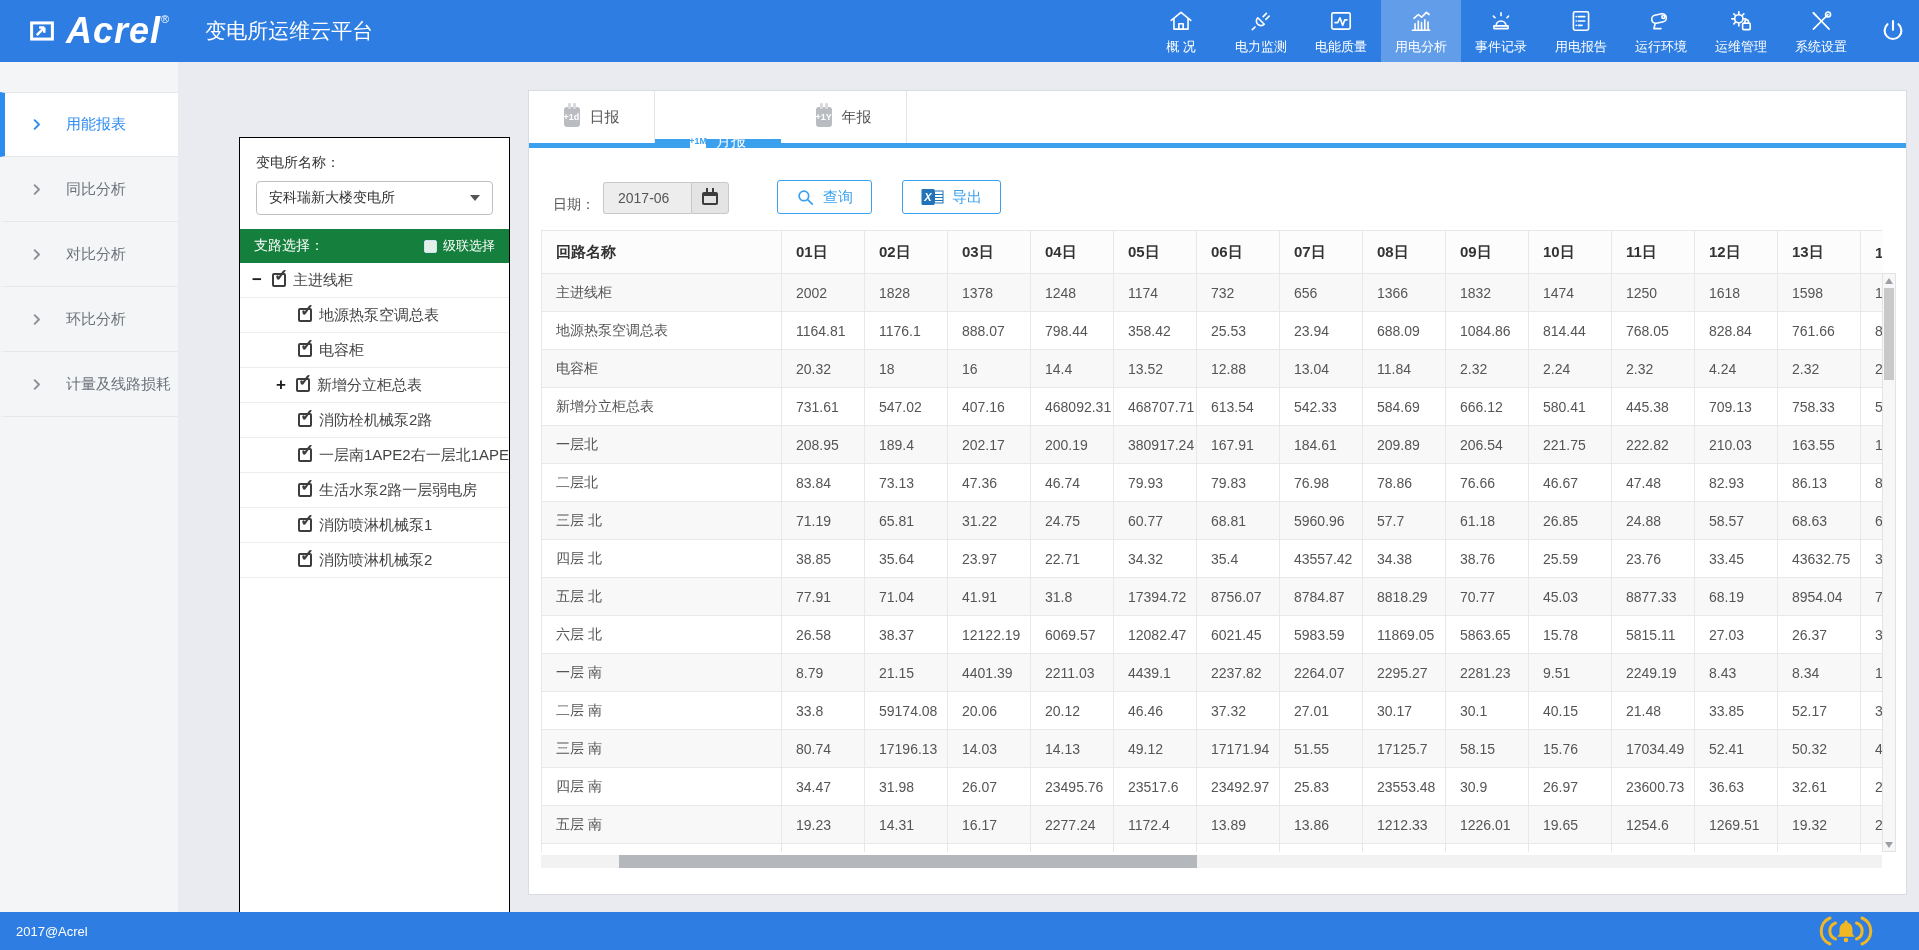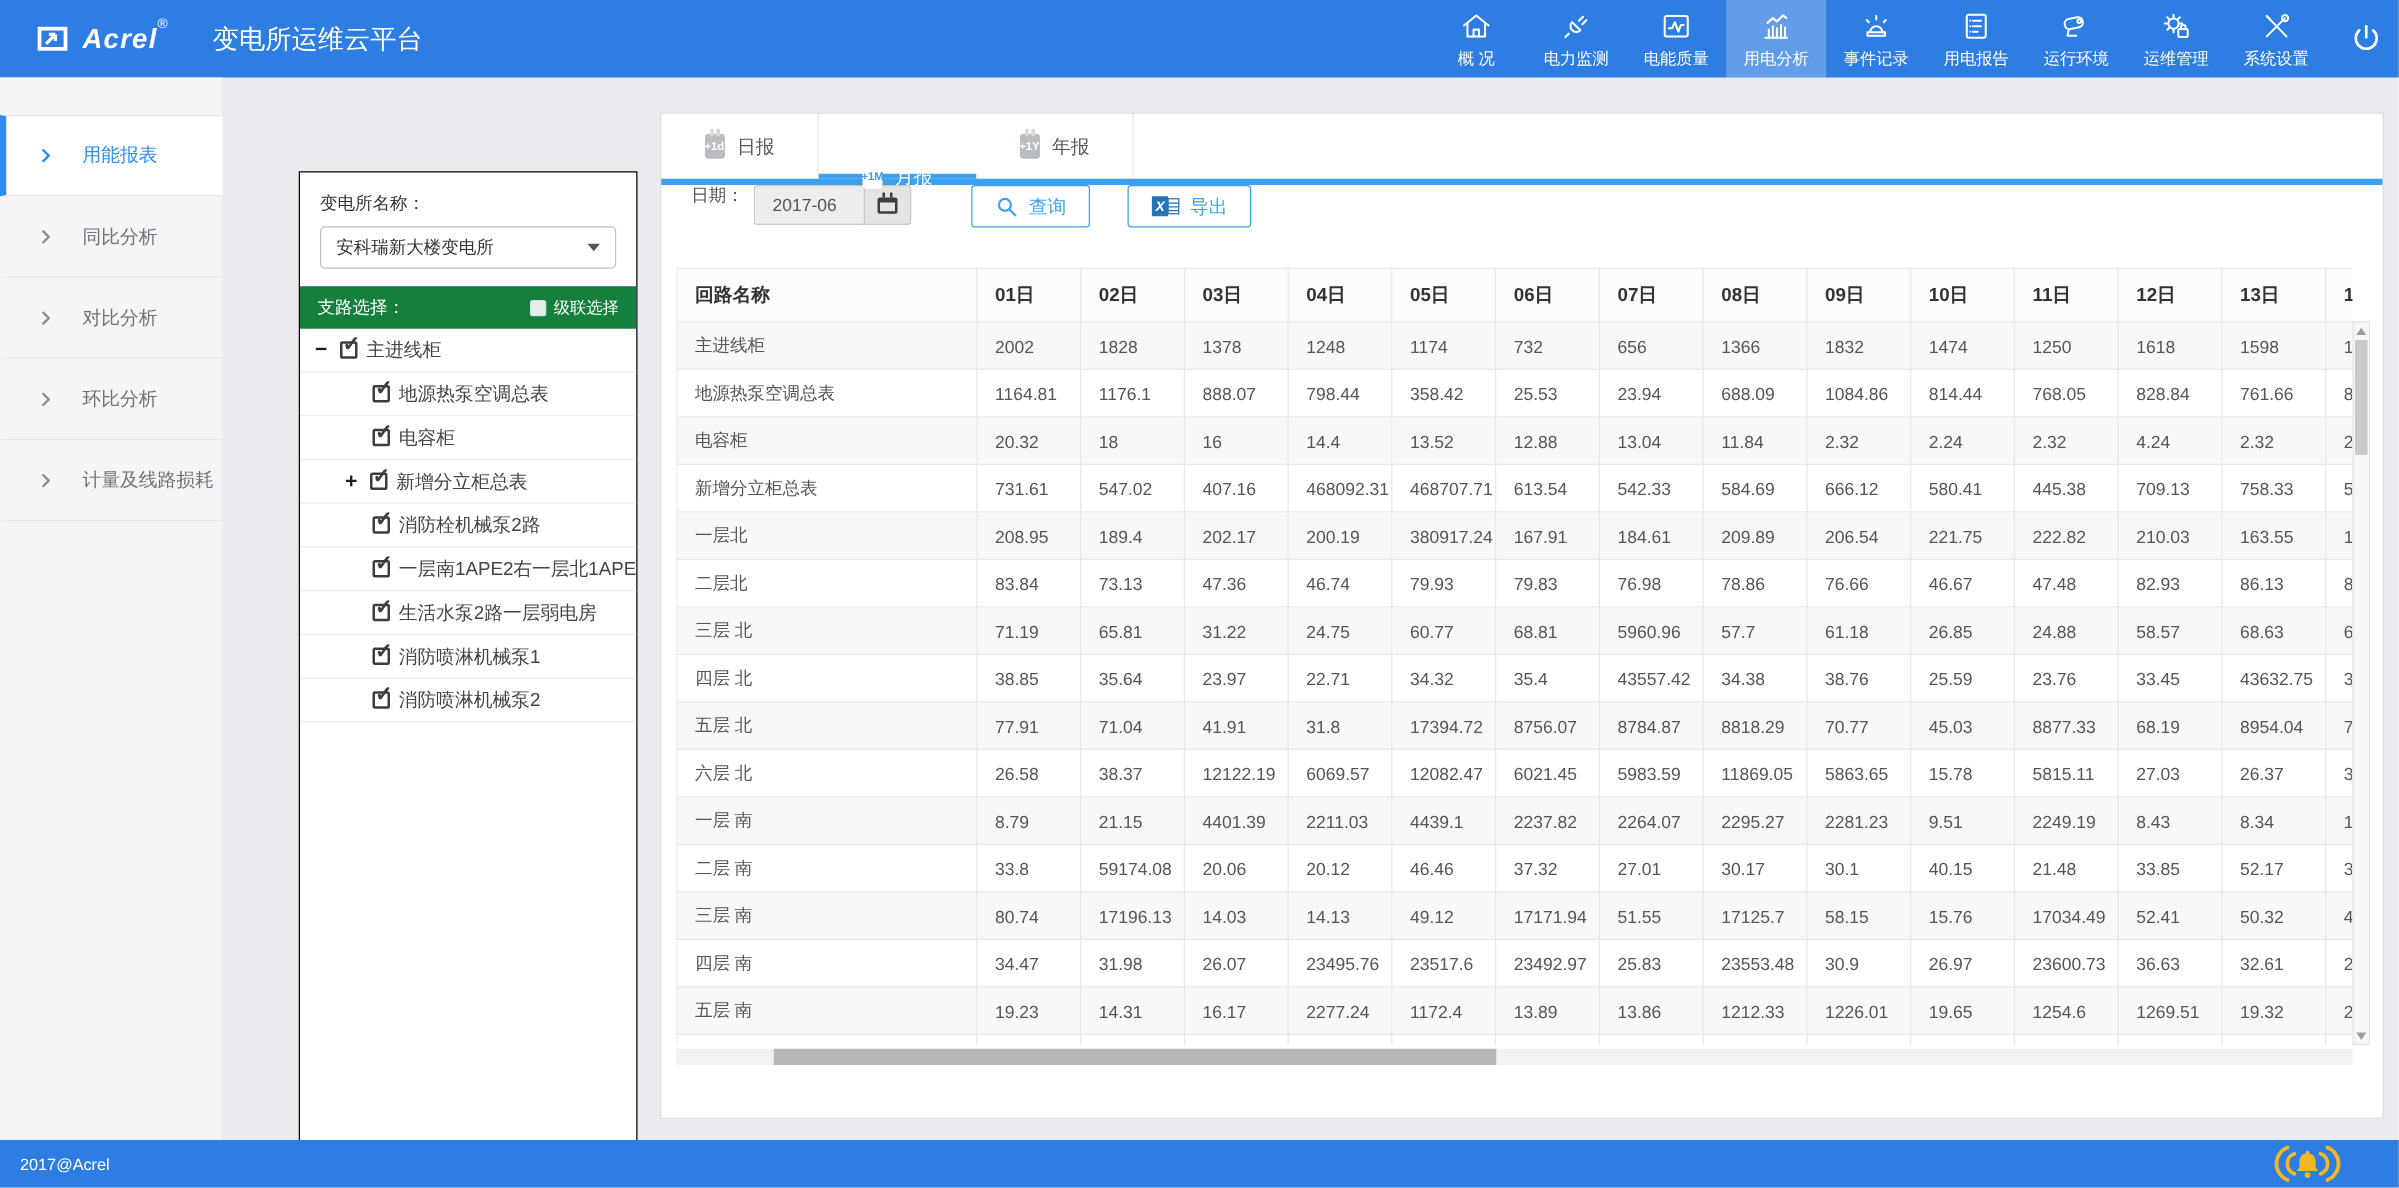--- a/index.html
+++ b/index.html
@@ -6,21 +6,21 @@
   html,body { width:1919px; height:950px; }
   body {
     position: relative; overflow: hidden;
     background: #e9ebf0;
     font-family: "Liberation Sans", sans-serif;
   }
   
   .header { position:absolute; top:0; left:0; width:100%; height:62px; background:#2e7de2; }
   .logo { position:absolute; left:26px; top:0; height:62px; display:flex; align-items:center; color:#fff; }
   .logo-ico { display:flex; margin-right:8px; }
-  .logo-text { font-size:22px; font-weight:bold; font-style:italic; letter-spacing:1px; }
+  .logo-text { font-size:36px; font-weight:bold; font-style:italic; letter-spacing:1px; }
   .logo-reg { font-size:11px; position:relative; top:-12px; }
   .app-title { margin-left:36px; font-size:21px; }
   .nav { position:absolute; right:58px; top:0; height:75px; display:flex; }
   .nav-item { width:80px; height:62px; display:flex; flex-direction:column; align-items:center; justify-content:center; gap:3px; color:#fff; font-size:13px; cursor:default; }
   .nav-item.active { background:rgba(255,255,255,.25); }
   .nav-ico { display:flex; height:28px; align-items:center; }
   .power-btn { position:absolute; right:12px; top:0; height:62px; display:flex; align-items:center; }
   
   .sidebar { position:absolute; top:62px; left:0; width:178px; bottom:38px; background:#f4f5f7; padding-top:30px; }
   .side-item { height:65px; display:flex; align-items:center; border-bottom:1px solid #e4e6ea; border-left:5px solid transparent; color:#8a8f96; cursor:default; }
@@ -55,33 +55,33 @@
   .tabs { display:flex; height:57px; border-bottom:5px solid #3ba1ef; }
   .tab { width:126px; border-right:1px solid #e5e5e5; display:flex; align-items:center; justify-content:center; gap:10px; font-size:15px; color:#555; cursor:default; }
   .tab.active { background:#3ba1ef; color:#fff; border-right:none;margin-top:48px; }
   .cal-ico { width:16px; height:20px; background:#b9bcc0; border-radius:3px; position:relative; display:flex; align-items:center; justify-content:center; }
   .cal-ico::before, .cal-ico::after { content:""; position:absolute; top:-4px; width:3px; height:6px; background:#d8dadd; border-radius:1px; }
   .cal-ico::before { left:4px; } .cal-ico::after { right:4px; }
   .tab.active .cal-ico { background:#fff; }
   .tab.active .cal-ico::before, .tab.active .cal-ico::after { background:#fff; }
   .cal-badge { font-size:9px; font-weight:bold; color:#fff; }
   .tab.active .cal-badge { color:#3ba1ef; }
-  .controls { height:66px; display:flex; align-items:flex-start; padding-left:24px; }
+  .controls { height:66px; display:flex; align-items:flex-end; padding-left:24px; }
   .date-lbl { font-size:14px; color:#555; }
   .date-box { display:flex; margin-left:8px; }
   .date-val { width:88px; height:32px; background:#ededed; border:1px solid #c8c8c8; border-right:none; border-radius:3px 0 0 3px; line-height:30px; padding-left:14px; font-size:14px; color:#555; cursor:default; }
   .date-cal { width:38px; height:32px; background:#e4e4e4; border:1px solid #c8c8c8; border-radius:0 3px 3px 0; display:flex; align-items:center; justify-content:center; cursor:default; }
   .mini-cal { width:16px; height:13px; border:2px solid #3c3c3c; border-top-width:4px; border-radius:2px; position:relative; }
   .mini-cal::before, .mini-cal::after { content:""; position:absolute; top:-8px; width:2px; height:4px; background:#3c3c3c; }
   .mini-cal::before { left:2px; } .mini-cal::after { right:2px; }
   .btn { height:34px; padding:0 18px; background:#fff; border:1px solid #3ba1ef; color:#3ba1ef; border-radius:3px; font-size:15px; display:flex; align-items:center; gap:8px; font-family:"Liberation Sans", sans-serif; cursor:default; }
   .btn-query { margin-left:48px; }
   .btn-export { margin-left:30px; }
   
-  .tbl-area { position:relative; margin:0 10px 0 12px; width:1355px; }
+  .tbl-area { position:relative; margin:16px 10px 0 12px; width:1355px; }
   .tbl-clip { width:1341px; height:622px; overflow:hidden; }
   table { border-collapse:collapse; table-layout:fixed; width:1399px; }
   th, td { border:1px solid #e8e8e8; text-align:left; padding-left:14px; white-space:nowrap; overflow:hidden; }
   th { height:43px; font-size:15px; color:#333; font-weight:bold; background:#fcfcfc; }
   td { height:38px; font-size:14px; color:#555; }
   tbody tr:nth-child(odd) td { background:#f8f8f8; }
   .vscroll { position:absolute; right:0; top:43px; width:14px; height:579px; background:#f7f7f7; border:1px solid #e3e3e3; }
   .vs-up, .vs-down { height:13px; display:flex; align-items:center; justify-content:center; }
   .vs-up span { width:0; height:0; border-left:4px solid transparent; border-right:4px solid transparent; border-bottom:6px solid #9aa0a6; }
   .vs-down { position:absolute; bottom:0; left:0; right:0; }

